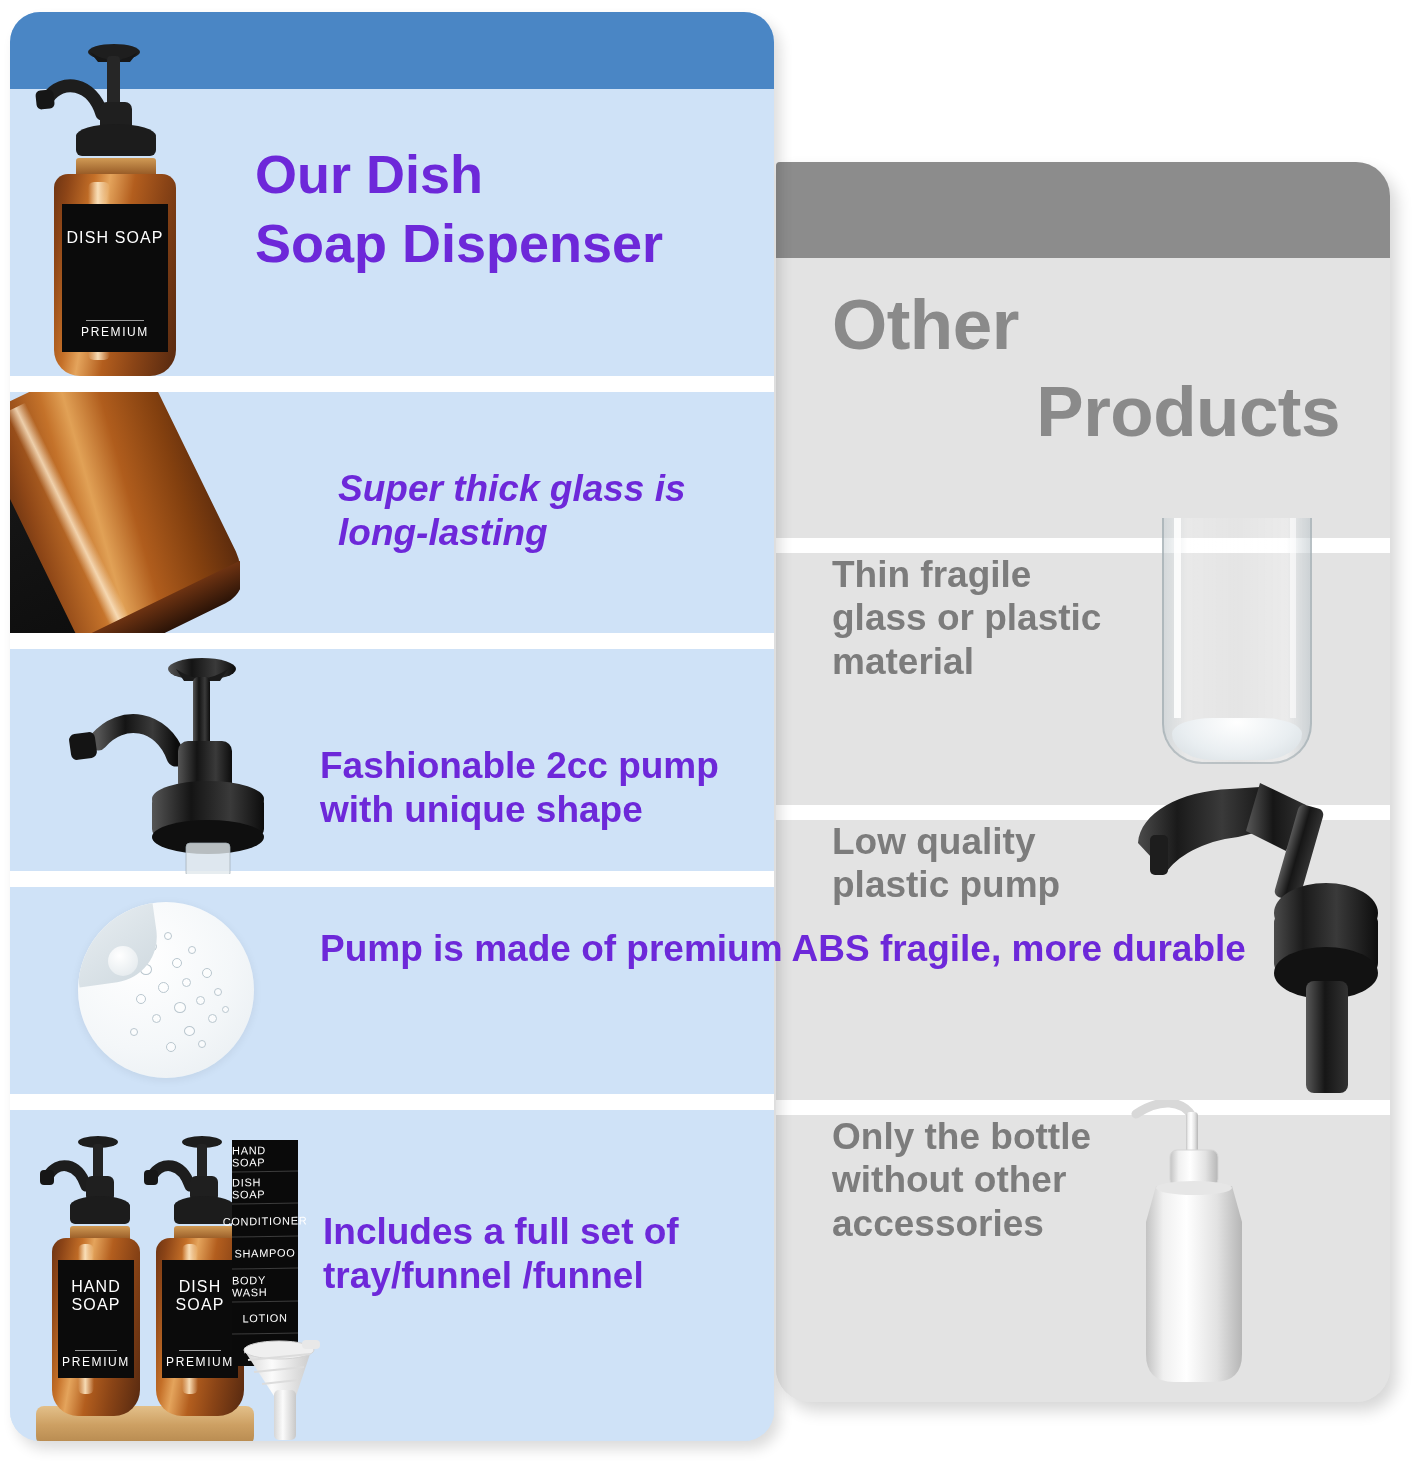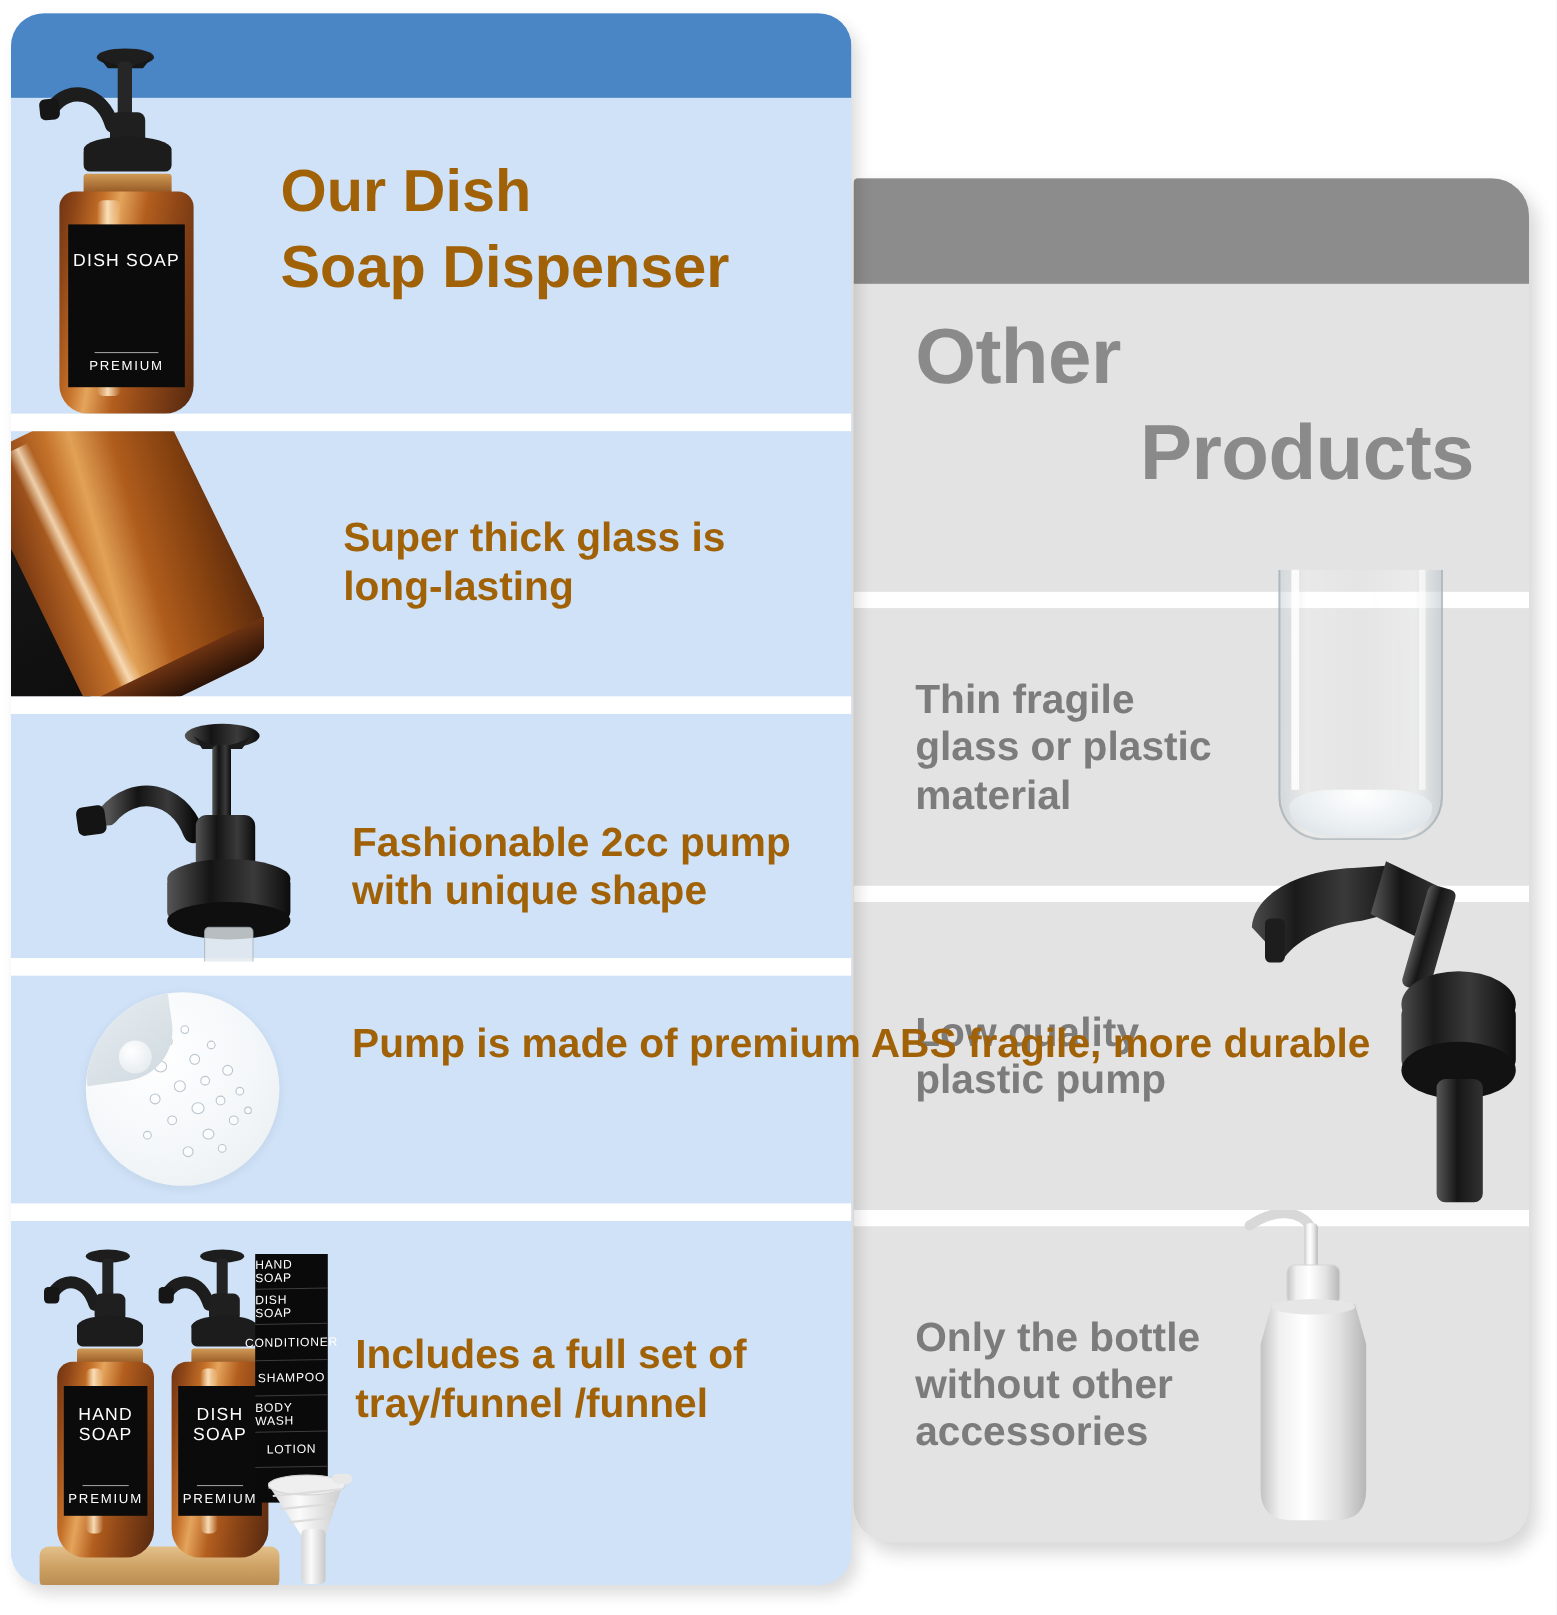--- a/index.html
+++ b/index.html
@@ -66,21 +66,21 @@
   #r-div-1 { top: 376px; }
   #r-div-2 { top: 643px; }
   #r-div-3 { top: 938px; }
 
   .r-row {
     position: absolute;
     left: 0;
     width: 100%;
     background: #e3e3e3;
     display: flex;
-    align-items: center;
+    align-items: flex-start;
   }
   #r-row-1 { top: 391px; height: 252px; }
   #r-row-2 { top: 658px; height: 280px; }
   #r-row-3 { top: 953px; height: 287px; }
 
   .r-text {
     position: relative;
     z-index: 3;
     color: #7c7c7c;
     font-weight: bold;
@@ -134,36 +134,36 @@
     background: #cfe2f7;
   }
   #l-row-0 { top: 77px;   height: 287px; }
   #l-row-1 { top: 380px;  height: 241px; }
   #l-row-2 { top: 637px;  height: 222px; }
   #l-row-3 { top: 875px;  height: 207px; }
   #l-row-4 { top: 1098px; height: 331px; }
 
   .l-text {
     position: absolute;
-    color: #a16207;
+    color: #6d28d9;
     font-weight: bold;
     line-height: 1.18;
     z-index: 6;
   }
 
   #title-our {
     left: 245px;
     top: 128px;
     font-size: 54px;
     line-height: 1.28;
     width: 520px;
     white-space: nowrap;
   }
 
-  #feat-1 { left: 302px; top: 455px;  font-size: 37px; width: 420px; }
+  #feat-1 { left: 328px; top: 455px;  font-size: 37px; width: 420px; font-style: italic; }
   #feat-2 { left: 310px; top: 688px;  font-size: 37px; width: 400px; margin-top: 44px; }
   #feat-3 { left: 310px; top: 915px;  font-size: 37px; width: 520px; white-space: nowrap; }
   #feat-4 { left: 313px; top: 1198px; font-size: 37px; width: 430px; }
 
   
   .art { position: absolute; z-index: 4; }
 
   
   .amber-body {
     position: absolute;

